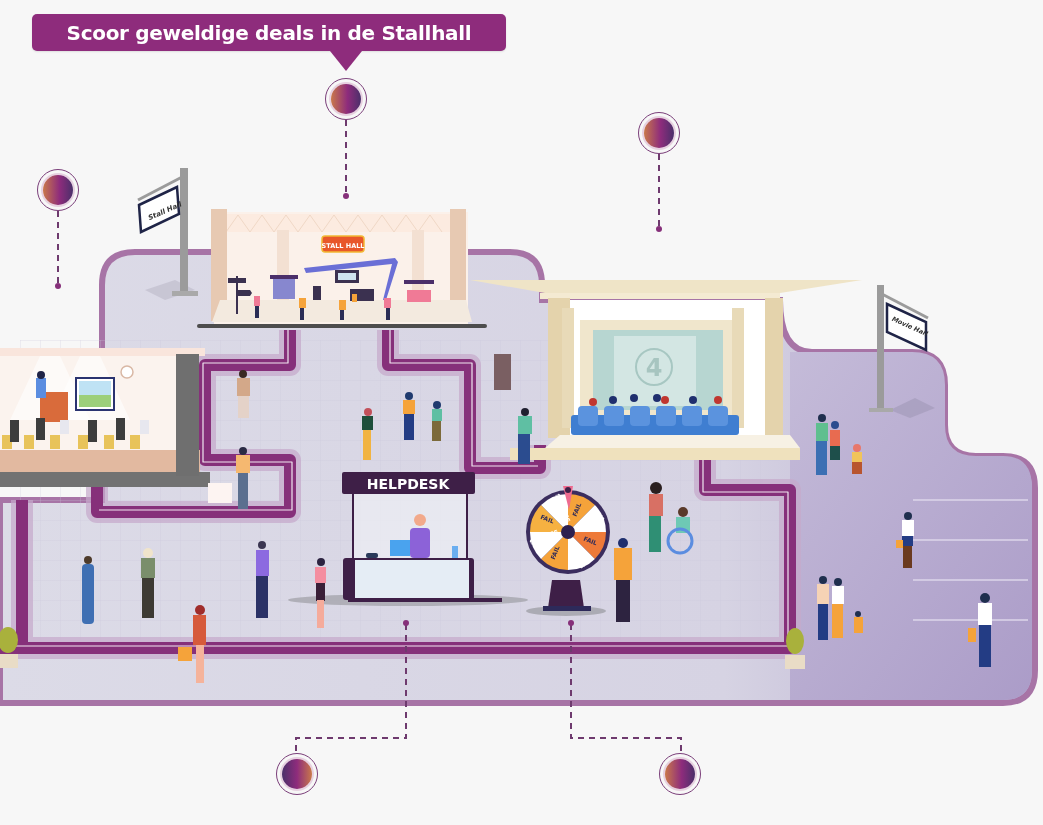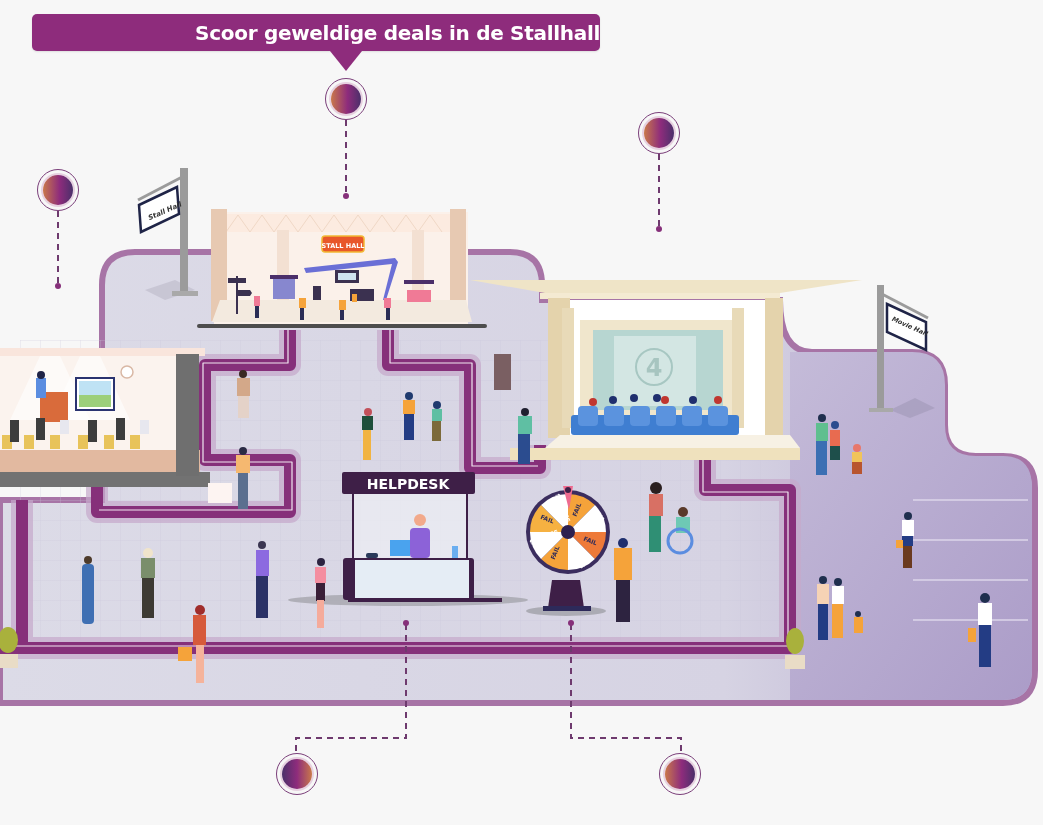--- a/index.html
+++ b/index.html
@@ -5,23 +5,23 @@
     html, body { margin: 0; padding: 0; }
     body {
       width: 1043px; height: 825px; overflow: hidden; position: relative;
       background: #f7f7f7;
       font-family: "DejaVu Sans", sans-serif;
     }
     .stage { position: absolute; left: 0; top: 0; width: 1043px; height: 825px; }
     svg.map { position: absolute; left: 0; top: 0; }
 
     .tooltip {
-      position: absolute; left: 32px; top: 14px; width: 568px; height: 37px;
+      position: absolute; left: 32px; top: 14px; width: 474px; height: 37px;
       background: #8e2c7c; border-radius: 5px; color: #fff;
-      display: flex; align-items: center; justify-content: flex-end;
+      display: flex; align-items: center; justify-content: center;
       font-family: "DejaVu Sans", sans-serif; font-weight: bold; font-size: 20px;
       letter-spacing: -0.3px; box-shadow: 0 1px 2px rgba(0,0,0,0.1);
     }
     .tooltip::after {
       content: ""; position: absolute; left: 298px; top: 37px;
       border-left: 16px solid transparent; border-right: 16px solid transparent;
       border-top: 20px solid #8e2c7c;
     }
 
     .pin {

